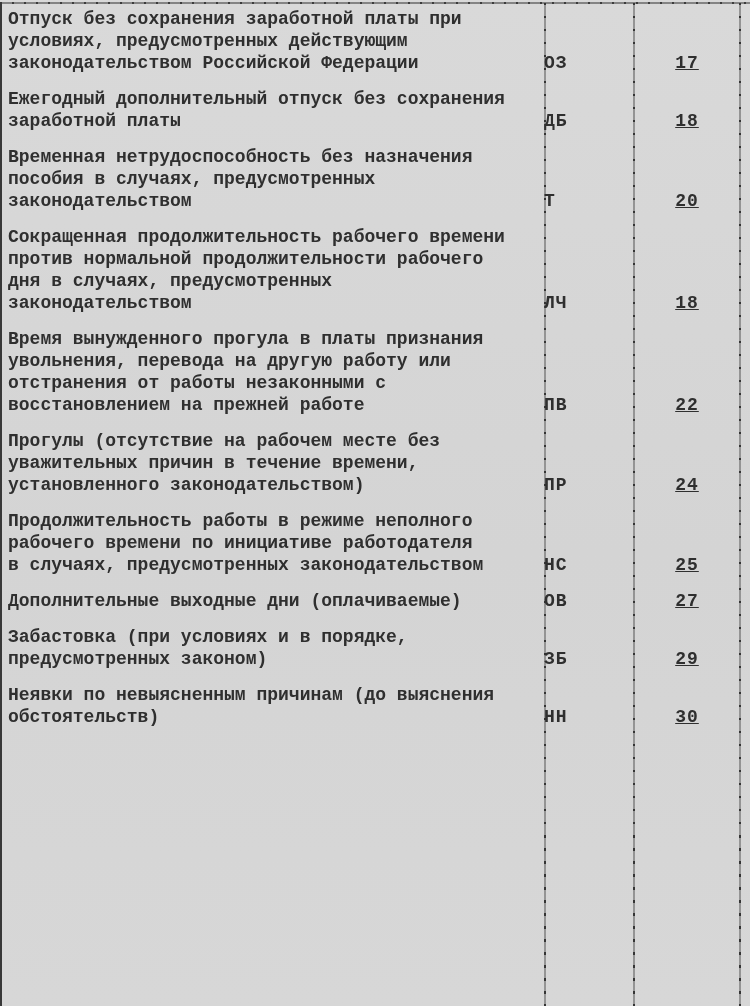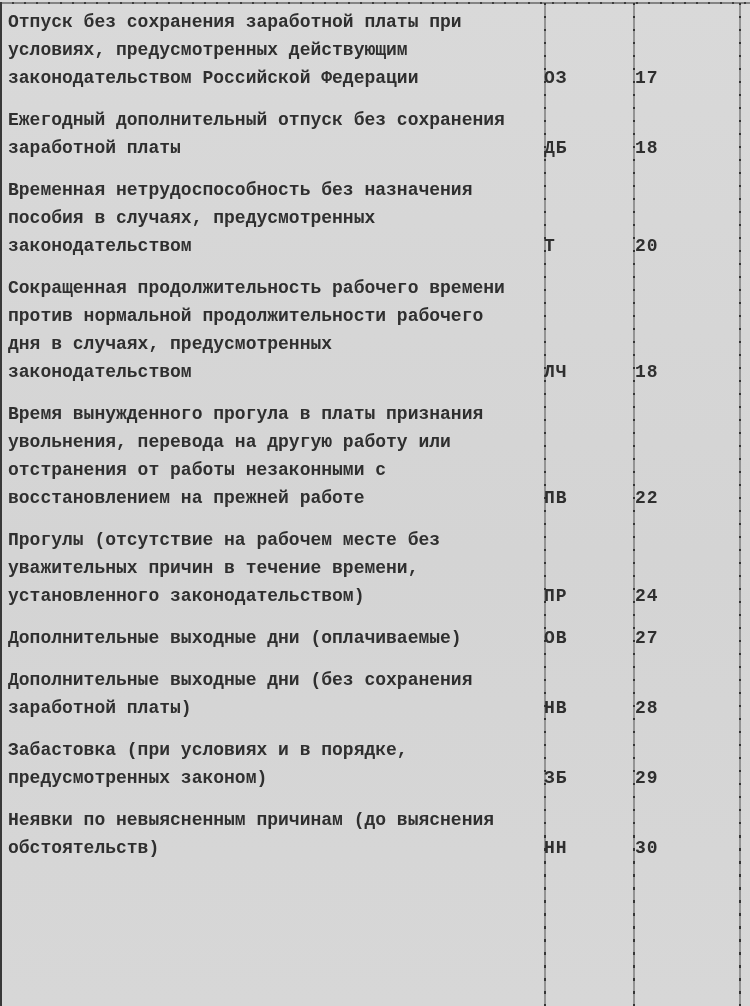--- a/index.html
+++ b/index.html
@@ -2,21 +2,21 @@
 <html><head>
 <meta charset="utf-8">
 <style>
   html,body{margin:0;padding:0;background:#b9b9b9;}
   .page{
     position:relative;
     width:750px;height:1006px;
     background:linear-gradient(180deg,#d9d9d9 0%,#d4d4d4 55%,#d7d7d7 100%);
     font-family:"Liberation Mono","DejaVu Sans Mono",monospace;
     font-weight:700;
-    font-size:18px;line-height:28px;
+    font-size:18px;line-height:22px;
     color:#2f2f2f;
     overflow:hidden;
   }
   
   .border-top{
     position:absolute;left:0;top:2px;width:750px;height:2px;
     background:repeating-linear-gradient(to right,#3c3c3c 0 2px,#848484 2px 12px);
   }
   .border-left{
     position:absolute;left:0;top:2px;bottom:0;width:2px;
@@ -28,21 +28,21 @@
   }
   .v1{left:544px}
   .v2{left:633px}
   .v3{left:739px}
   
   .rows{position:relative;padding-top:8px;}
   .row{display:flex;align-items:flex-end;margin-bottom:14px;}
   .cell{box-sizing:border-box;}
   .desc{width:544px;padding-left:8px;padding-right:6px;white-space:pre-wrap;}
   .code{width:91px;letter-spacing:1px;}
-  .num{width:104px;letter-spacing:1px;}
+  .num{width:104px;text-align:center;letter-spacing:1px;text-decoration:underline;}
 </style>
 </head>
 <body>
 
 <div class="page">
 
   <div class="border-top"></div>
   <div class="border-left"></div>
   <div class="vline v1"></div>
   <div class="vline v2"></div>
@@ -94,34 +94,35 @@
 
 
     <div class="row">
       <div class="cell desc">Прогулы (отсутствие на рабочем месте без
 уважительных причин в течение времени,
 установленного законодательством)</div>
       <div class="cell code">ПР</div>
       <div class="cell num">24</div>
     </div>
 
+    <div class="row">
+      <div class="cell desc">Продолжительность работы в режиме неполного
+рабочего времени по инициативе работодателя
+в случаях, предусмотренных законодательством</div>
+      <div class="cell code">НС</div>
+      <div class="cell num">25</div>
+    </div>
 
 
     <div class="row">
       <div class="cell desc">Дополнительные выходные дни (оплачиваемые)</div>
       <div class="cell code">ОВ</div>
       <div class="cell num">27</div>
     </div>
 
-    <div class="row">
-      <div class="cell desc">Дополнительные выходные дни (без сохранения
-заработной платы)</div>
-      <div class="cell code">НВ</div>
-      <div class="cell num">28</div>
-    </div>
 
     <div class="row">
       <div class="cell desc">Забастовка (при условиях и в порядке,
 предусмотренных законом)</div>
       <div class="cell code">ЗБ</div>
       <div class="cell num">29</div>
     </div>
 
     <div class="row">
       <div class="cell desc">Неявки по невыясненным причинам (до выяснения

